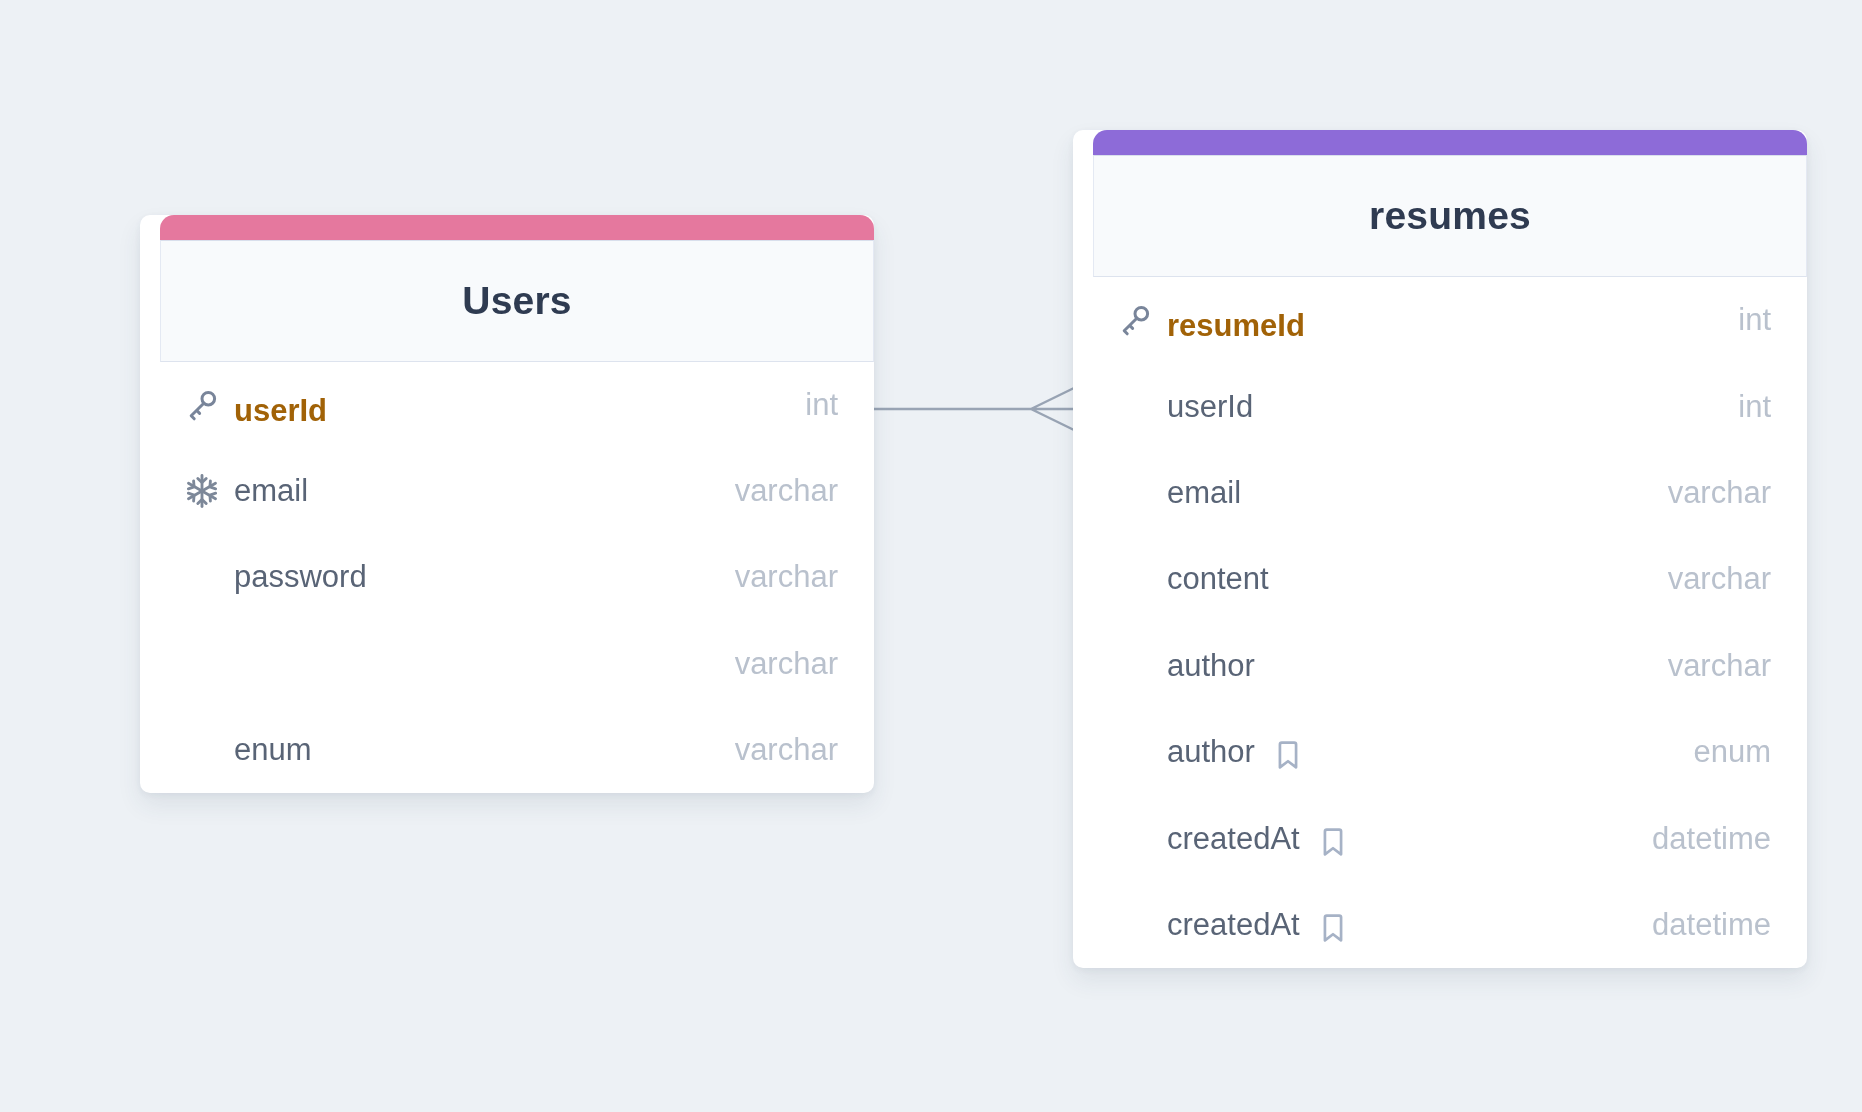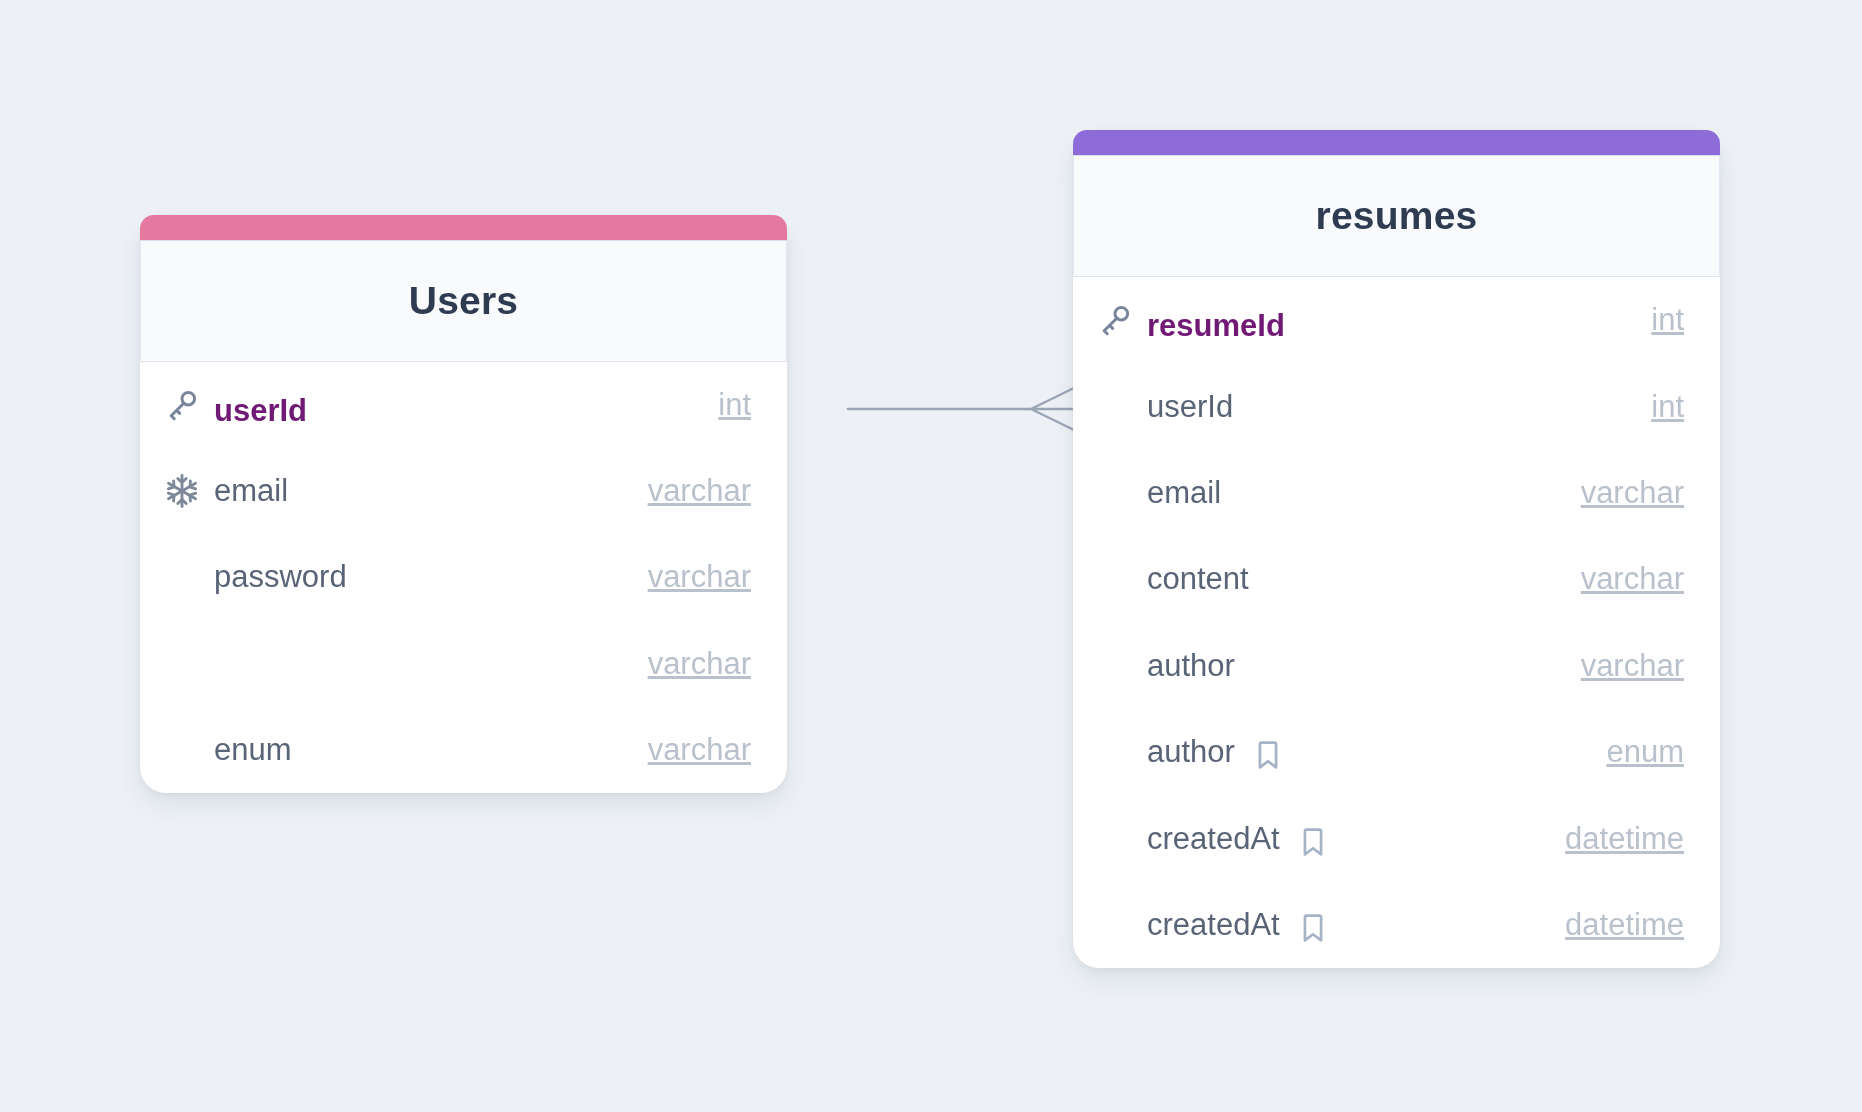--- a/index.html
+++ b/index.html
@@ -7,24 +7,25 @@
   body {
     background: #edf1f5;
     font-family: "Liberation Sans", "DejaVu Sans", sans-serif;
     position: relative;
   }
   .canvas { position: absolute; inset: 0; }
 
   
   .table-card {
     position: absolute;
-    width: 647px;
+    width: 734px;
     background: #ffffff;
-    border-radius: 26px;
+    border-radius: 10px;
     box-shadow: 0 12px 24px rgba(48, 66, 94, 0.09), 0 2px 6px rgba(48, 66, 94, 0.06);
+    padding-left: 20px;
   }
   .card-users   { left: 140px;  top: 215px; }
   .card-resumes { left: 1073px; top: 130px; }
 
   .accent-bar {
     height: 25px;
     border-radius: 14px 14px 0 0;
   }
   .table-header {
     height: 122px;
@@ -68,37 +69,36 @@
   .icon-snowflake { color: #7d8899; }
   .field-icon svg { width: 36px; height: 36px; }
 
   .col-name {
     font-size: 31px;
     color: #596476;
     white-space: nowrap;
   }
   .col-name.pk {
     font-weight: 700;
-    color: #701a75;
+    color: #a16207;
     margin-top: 12px;
   }
   .badge-icon {
     margin-left: 16px;
     color: #a6b2c6;
     display: inline-flex;
     transform: translateY(3px);
   }
   .badge-icon svg { width: 34px; height: 34px; }
 
   .col-type {
     margin-left: auto;
     font-size: 31px;
     color: #b9c1cd;
     white-space: nowrap;
-    text-decoration: underline;
   }
 
   
   .connector-layer {
     position: absolute;
     inset: 0;
     pointer-events: none;
   }
   .connector-layer path { pointer-events: stroke; }
 </style>

